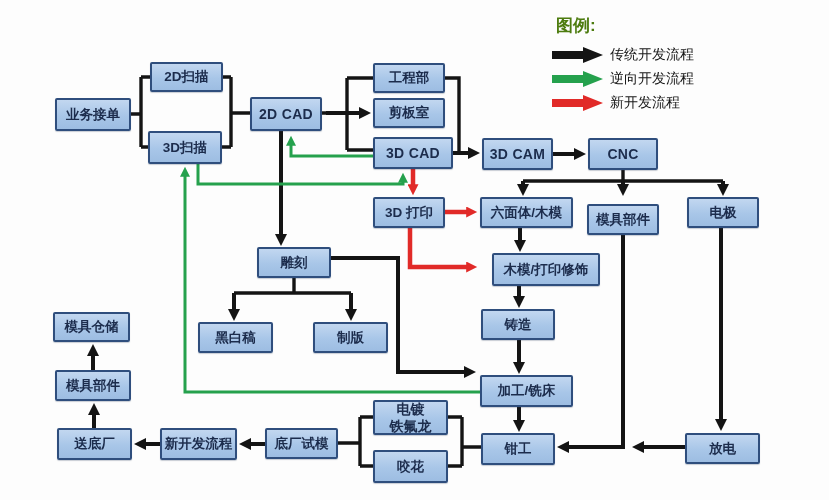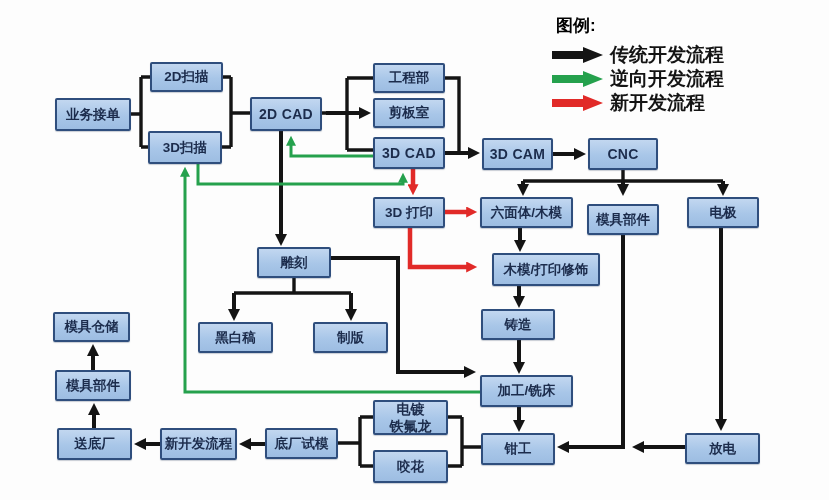--- a/index.html
+++ b/index.html
@@ -16,24 +16,24 @@
     box-shadow:0 1px 1px rgba(40,60,90,.25);
   }
   .node.small{font-size:14px;}
   .node.latin{font-size:14px;letter-spacing:.3px;}
   #edges{position:absolute;left:0;top:0;}
   .eb{stroke:#141414;stroke-width:4;fill:none;}
   .ebp{stroke:#141414;stroke-width:3.4;fill:none;}
   .eg{stroke:#25a14d;stroke-width:3;fill:none;}
   .er{stroke:#e12a28;stroke-width:4.5;fill:none;}
   #legend{position:absolute;left:552px;top:14px;}
-  .legend-title{font-size:17px;font-weight:bold;color:#000000;margin:0 0 6px 4px;}
+  .legend-title{font-size:17px;font-weight:bold;color:#4d7c0f;margin:0 0 6px 4px;}
   .legend-row{display:flex;align-items:center;height:24px;}
   .legend-row svg{display:block;margin-right:6px;}
-  .legend-label{font-size:19px;font-weight:bold;color:#141414;}
+  .legend-label{font-size:14px;font-weight:normal;color:#141414;}
 </style>
 </head>
 <body>
 
 <div id="stage">
 
   <svg id="edges" width="829" height="500" viewBox="0 0 829 500">
     <defs>
       <marker id="ab" viewBox="0 0 12 12" refX="2" refY="6" markerWidth="13" markerHeight="12" orient="auto" markerUnits="userSpaceOnUse">
         <path d="M0 0 L12 6 L0 12 Z" fill="#141414"></path>
@@ -85,21 +85,21 @@
     <path class="er" marker-end="url(#ar)" d="M445 212 H468"></path>
     <path class="er" marker-end="url(#ar)" d="M410 228 V267 H468"></path>
   </svg>
 
   <div class="node" style="left:55px;top:98px;width:76px;height:33px">业务接单</div>
   <div class="node" style="left:150px;top:62px;width:73px;height:30px">2D扫描</div>
   <div class="node" style="left:148px;top:131px;width:74px;height:33px">3D扫描</div>
   <div class="node latin" style="left:250px;top:97px;width:72px;height:34px">2D CAD</div>
   <div class="node" style="left:373px;top:63px;width:72px;height:30px">工程部</div>
   <div class="node" style="left:373px;top:98px;width:72px;height:30px">剪板室</div>
-  <div class="node latin" style="left:373px;top:137px;width:72px;height:32px">3D CAD</div>
+  <div class="node latin" style="left:373px;top:137px;width:80px;height:32px">3D CAD</div>
   <div class="node latin" style="left:482px;top:138px;width:71px;height:32px">3D CAM</div>
   <div class="node latin" style="left:588px;top:138px;width:70px;height:32px">CNC</div>
   <div class="node" style="left:373px;top:197px;width:72px;height:31px">3D 打印</div>
   <div class="node" style="left:480px;top:197px;width:93px;height:31px">六面体/木模</div>
   <div class="node" style="left:587px;top:204px;width:72px;height:31px">模具部件</div>
   <div class="node" style="left:687px;top:197px;width:72px;height:31px">电极</div>
   <div class="node" style="left:257px;top:247px;width:74px;height:31px">雕刻</div>
   <div class="node" style="left:492px;top:253px;width:108px;height:33px">木模/打印修饰</div>
   <div class="node" style="left:198px;top:322px;width:75px;height:31px">黑白稿</div>
   <div class="node" style="left:313px;top:322px;width:75px;height:31px">制版</div>

